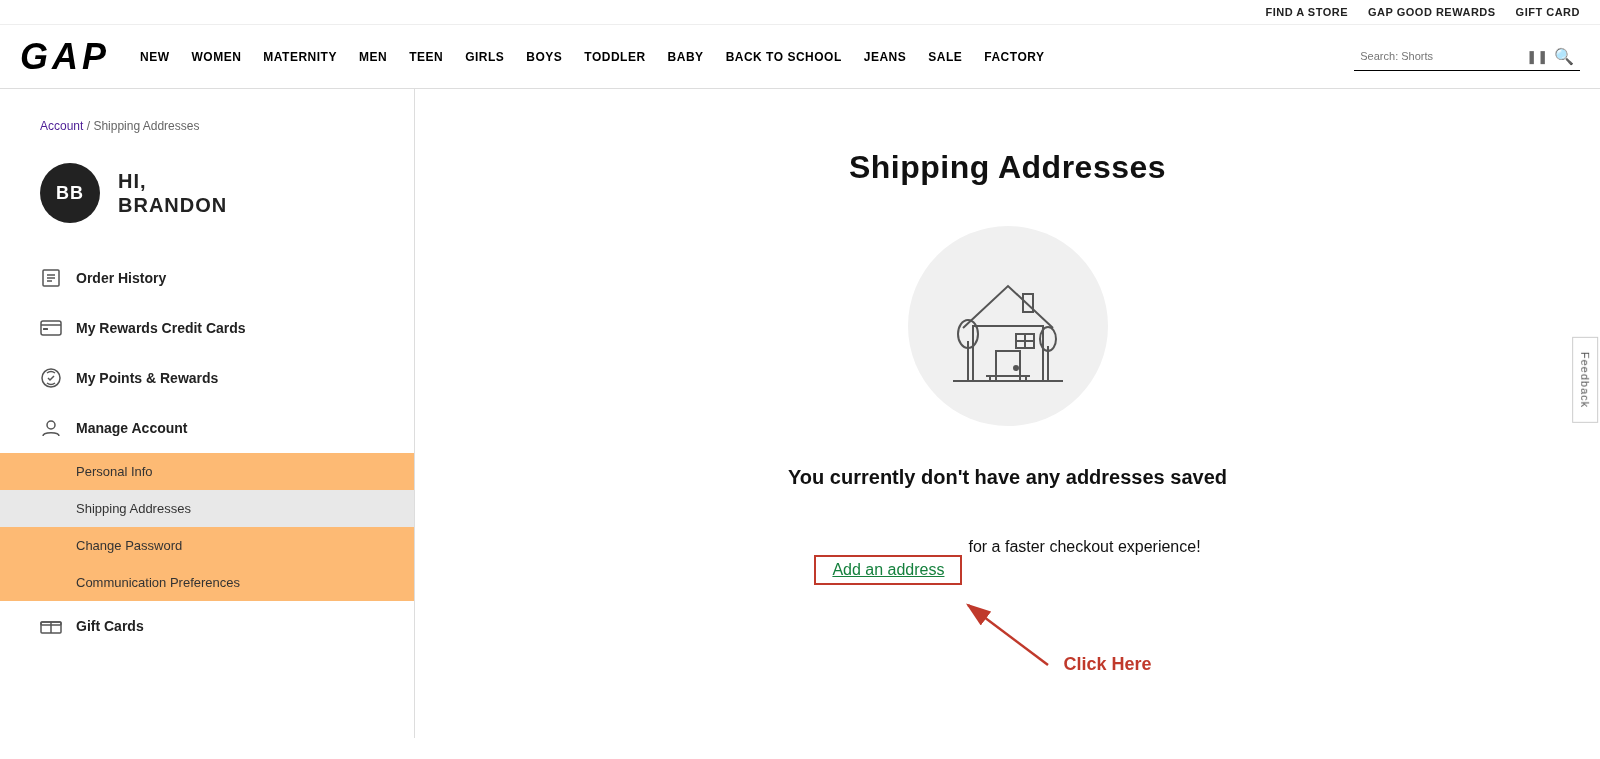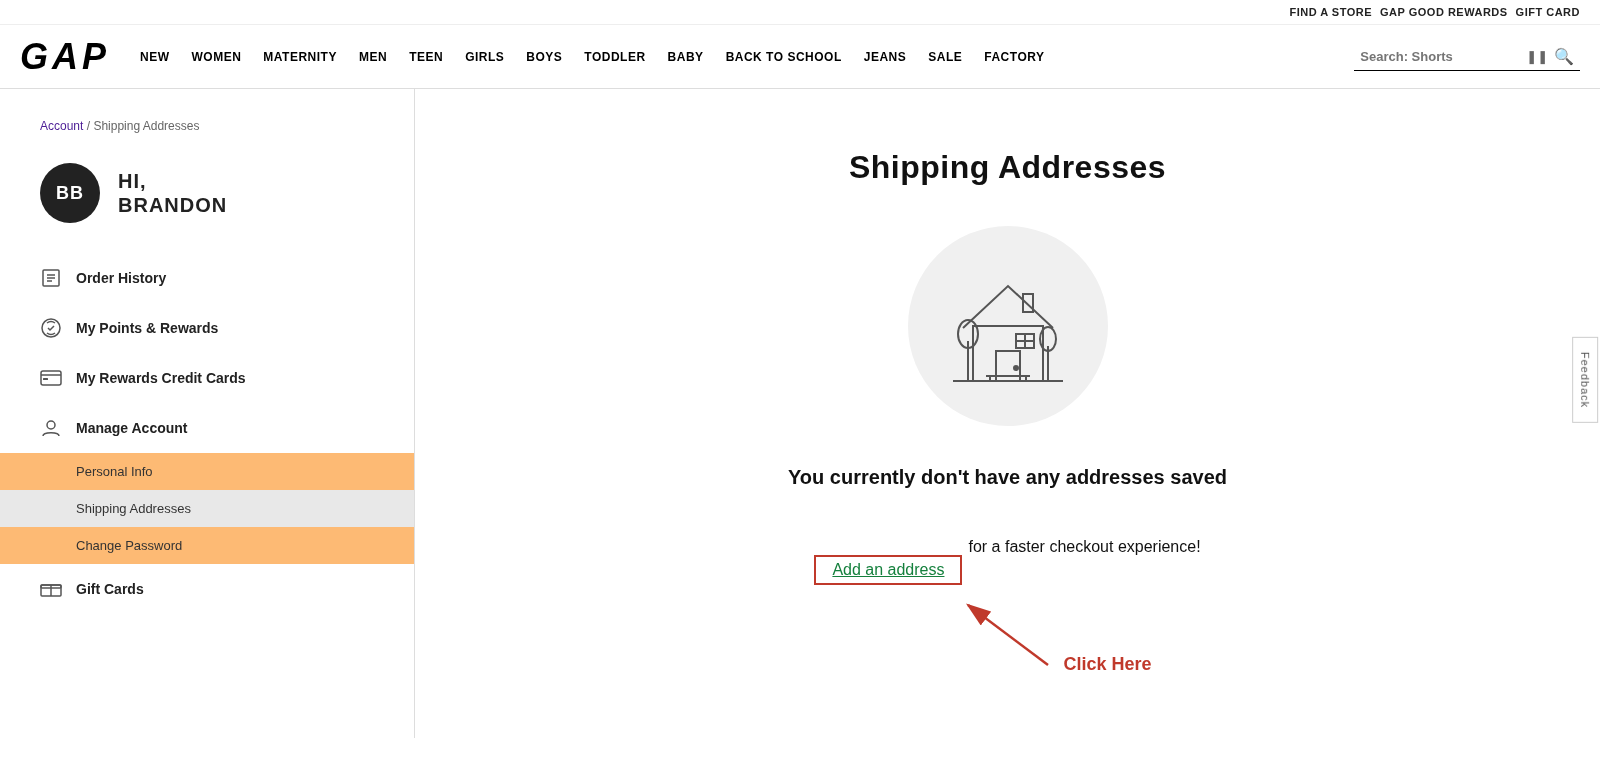--- a/index.html
+++ b/index.html
@@ -4,21 +4,21 @@
   <style>
     * { margin: 0; padding: 0; box-sizing: border-box; }
     body { font-family: Arial, Helvetica, sans-serif; background: #fff; color: #222; font-size: 14px; }
 
     
     .utility-bar {
       display: flex;
       justify-content: flex-end;
       align-items: center;
       padding: 6px 20px;
-      gap: 8px;
+      gap: 20px;
       border-bottom: 1px solid #eee;
       font-size: 11px;
     }
     .utility-bar span { cursor: pointer; font-weight: 600; letter-spacing: 0.5px; }
 
     
     .main-header {
       display: flex;
       align-items: center;
       padding: 0 20px;
@@ -52,24 +52,23 @@
       display: flex;
       align-items: center;
       border-bottom: 1px solid #000;
       padding: 4px 6px;
       gap: 6px;
       min-width: 200px;
     }
     .search-area input {
       border: none;
       outline: none;
-      font-size: 13px;
+      font-size: 11px;
       width: 160px;
       background: transparent;
-      font-weight: bold;
     }
     .search-icon-btn {
       cursor: pointer;
       font-size: 16px;
       background: none;
       border: none;
     }
     .pause-icon {
       font-size: 13px;
       color: #666;
@@ -304,61 +303,64 @@
             <rect x="3" y="3" width="16" height="16" rx="1"></rect>
             <line x1="7" y1="8" x2="15" y2="8"></line>
             <line x1="7" y1="11" x2="15" y2="11"></line>
             <line x1="7" y1="14" x2="12" y2="14"></line>
           </svg>
         </span>
         <span>Order History</span>
       </li>
       <li class="sidebar-menu-item">
         <span class="sidebar-icon">
+          <svg width="22" height="18" viewBox="0 0 22 18" fill="none" stroke="#555" stroke-width="1.5">
+            <rect x="1" y="2" width="20" height="14" rx="2"></rect>
+            <line x1="1" y1="6" x2="21" y2="6"></line>
+            <rect x="3" y="9" width="5" height="2" rx="0.5" fill="#555" stroke="none"></rect>
+          </svg>
+        </span>
+        <span>My Rewards Credit Cards</span>
+      </li>
+      <li class="sidebar-menu-item">
+        <span class="sidebar-icon">
           <svg width="22" height="22" viewBox="0 0 22 22" fill="none" stroke="#555" stroke-width="1.5">
             <circle cx="11" cy="11" r="9"></circle>
             <path d="M8 11 l2 2 l4-4"></path>
             <line x1="6" y1="7" x2="6" y2="7"></line>
             <line x1="16" y1="7" x2="16" y2="7"></line>
             <path d="M7 6 Q11 3 15 6"></path>
             <path d="M7 16 Q11 19 15 16"></path>
           </svg>
         </span>
         <span>My Points &amp; Rewards</span>
       </li>
       <li class="sidebar-menu-item">
         <span class="sidebar-icon">
-          <svg width="22" height="18" viewBox="0 0 22 18" fill="none" stroke="#555" stroke-width="1.5">
-            <rect x="1" y="2" width="20" height="14" rx="2"></rect>
-            <line x1="1" y1="6" x2="21" y2="6"></line>
-            <rect x="3" y="9" width="5" height="2" rx="0.5" fill="#555" stroke="none"></rect>
-          </svg>
-        </span>
-        <span>My Rewards Credit Cards</span>
-      </li>
-      <li class="sidebar-menu-item">
-        <span class="sidebar-icon">
           <svg width="22" height="22" viewBox="0 0 22 22" fill="none" stroke="#555" stroke-width="1.5">
             <circle cx="11" cy="8" r="4"></circle>
             <path d="M3 19 C3 14.5 19 14.5 19 19"></path>
           </svg>
         </span>
         <span>Manage Account</span>
       </li>
     </ul>
 
     <ul class="sidebar-sub-menu">
       <li class="sidebar-sub-item">
         <span>Personal Info</span>
       </li>
       <li class="sidebar-sub-item active">
         <span>Shipping Addresses</span>
       </li>
       <li class="sidebar-sub-item">
         <span>Change Password</span>
+      </li>
+      <li class="sidebar-sub-item">
+        <span>Communication Preferences</span>
       </li>
     </ul>
 
     <ul class="sidebar-menu">
       <li class="sidebar-menu-item">
         <span class="sidebar-icon">
           <svg width="22" height="16" viewBox="0 0 22 16" fill="none" stroke="#555" stroke-width="1.5">
             <rect x="1" y="4" width="20" height="11" rx="1"></rect>
             <rect x="1" y="4" width="20" height="3" rx="1"></rect>
             <line x1="11" y1="4" x2="11" y2="15"></line>

